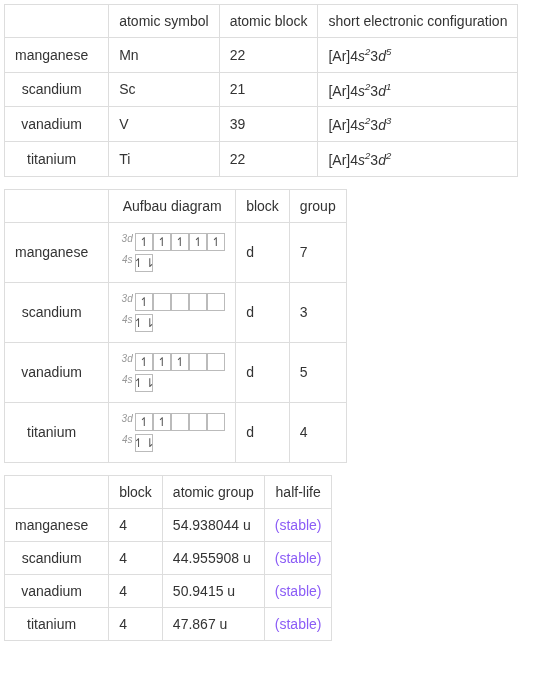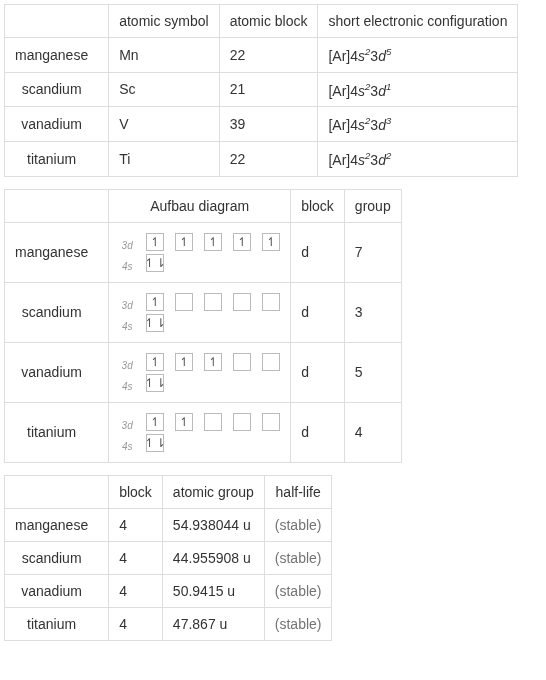--- a/index.html
+++ b/index.html
@@ -25,36 +25,36 @@
   text-align: center;
 }
 td.rowlabel {
   text-align: center;
   padding-right: 20px;
 }
 td.num-right {
   text-align: left;
 }
 .stable {
-  color: #737373;
+  color: #8b5cf6;
 }
 sup { font-size: 9.5px; vertical-align: super; font-style: italic;}
 .config-base { font-family: Liberation Sans, sans-serif; }
 .mi { font-style: italic; }
 
 .aufbau {
   display: flex;
   flex-direction: column;
   gap: 3px;
   padding: 2px 0;
 }
 .auf-row {
   display: flex;
-  align-items: flex-end;
-  gap: 11px;
+  align-items: flex-start;
+  gap: 0;
 }
 .auf-label {
   font-size: 10px;
   font-style: italic;
   width: 16px;
   text-align: center;
   color: #999;
 }
 .orb {
   width: 18px;

